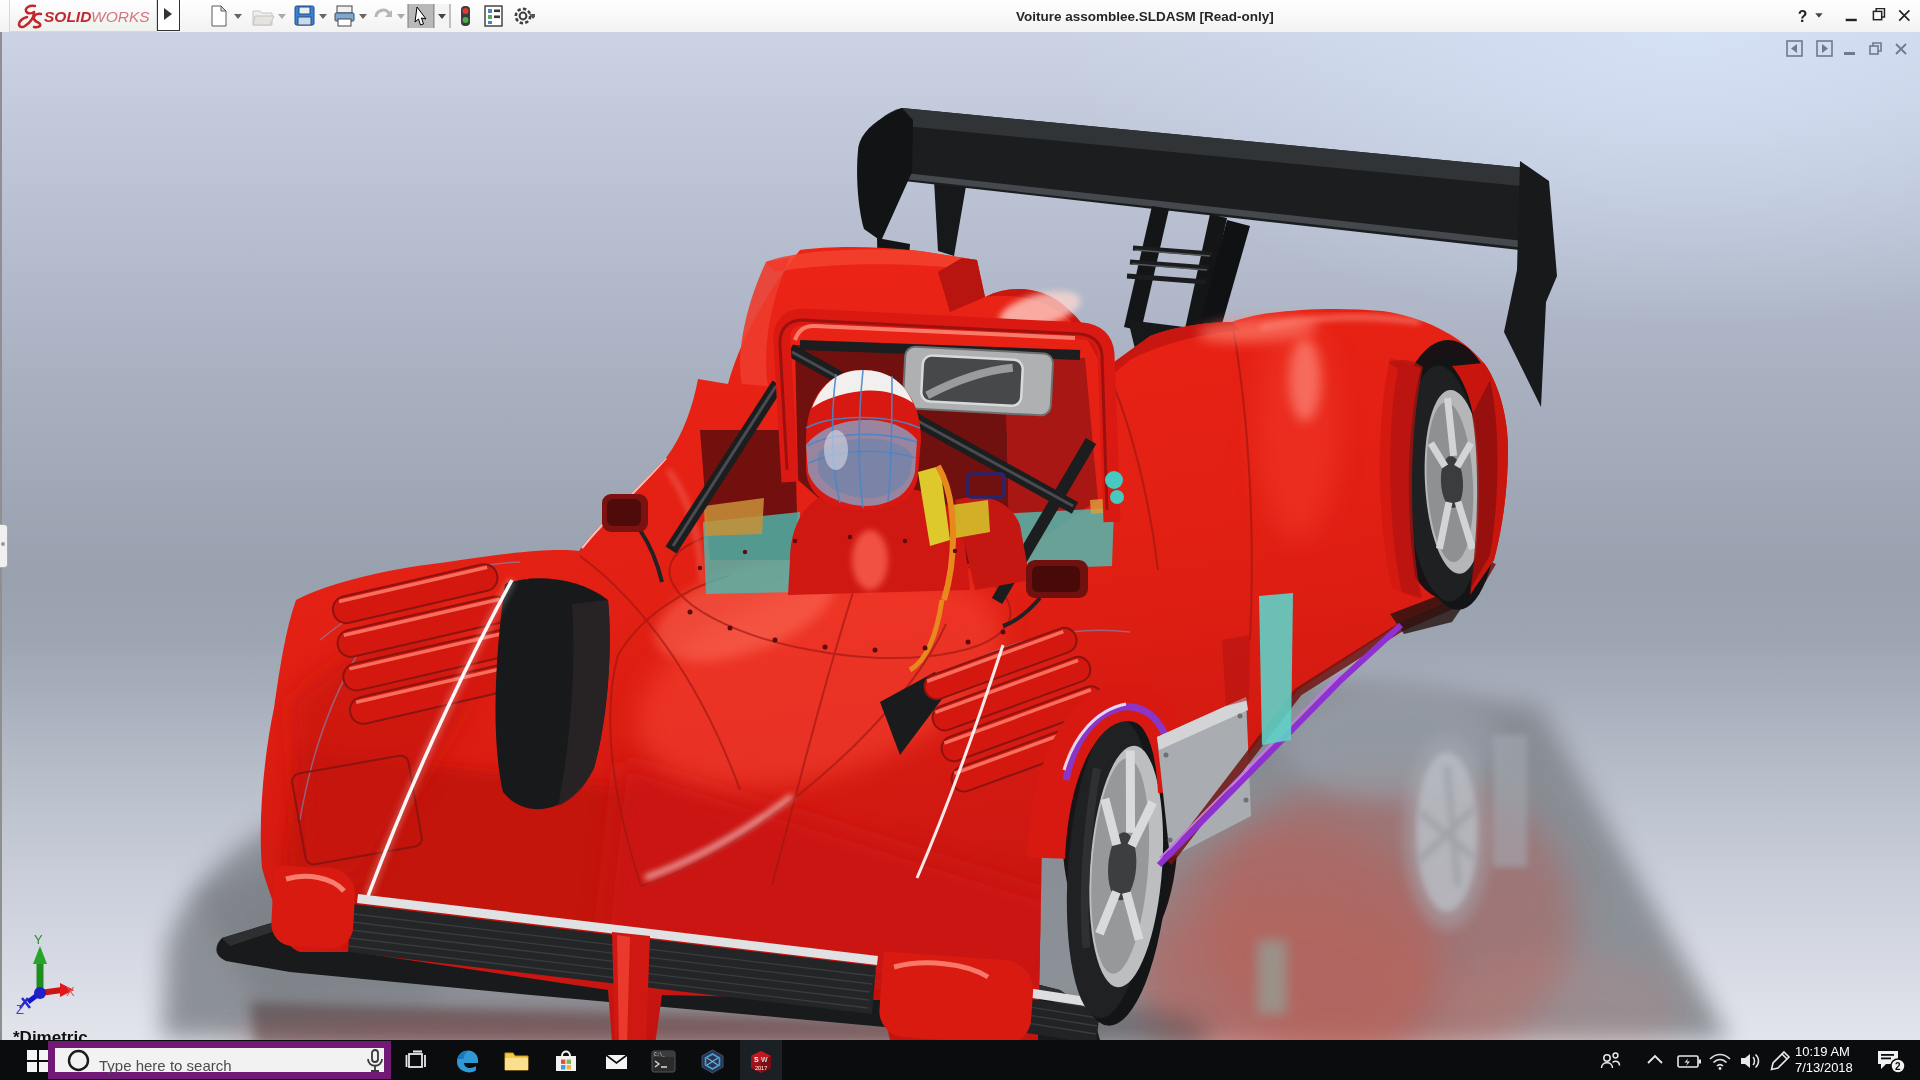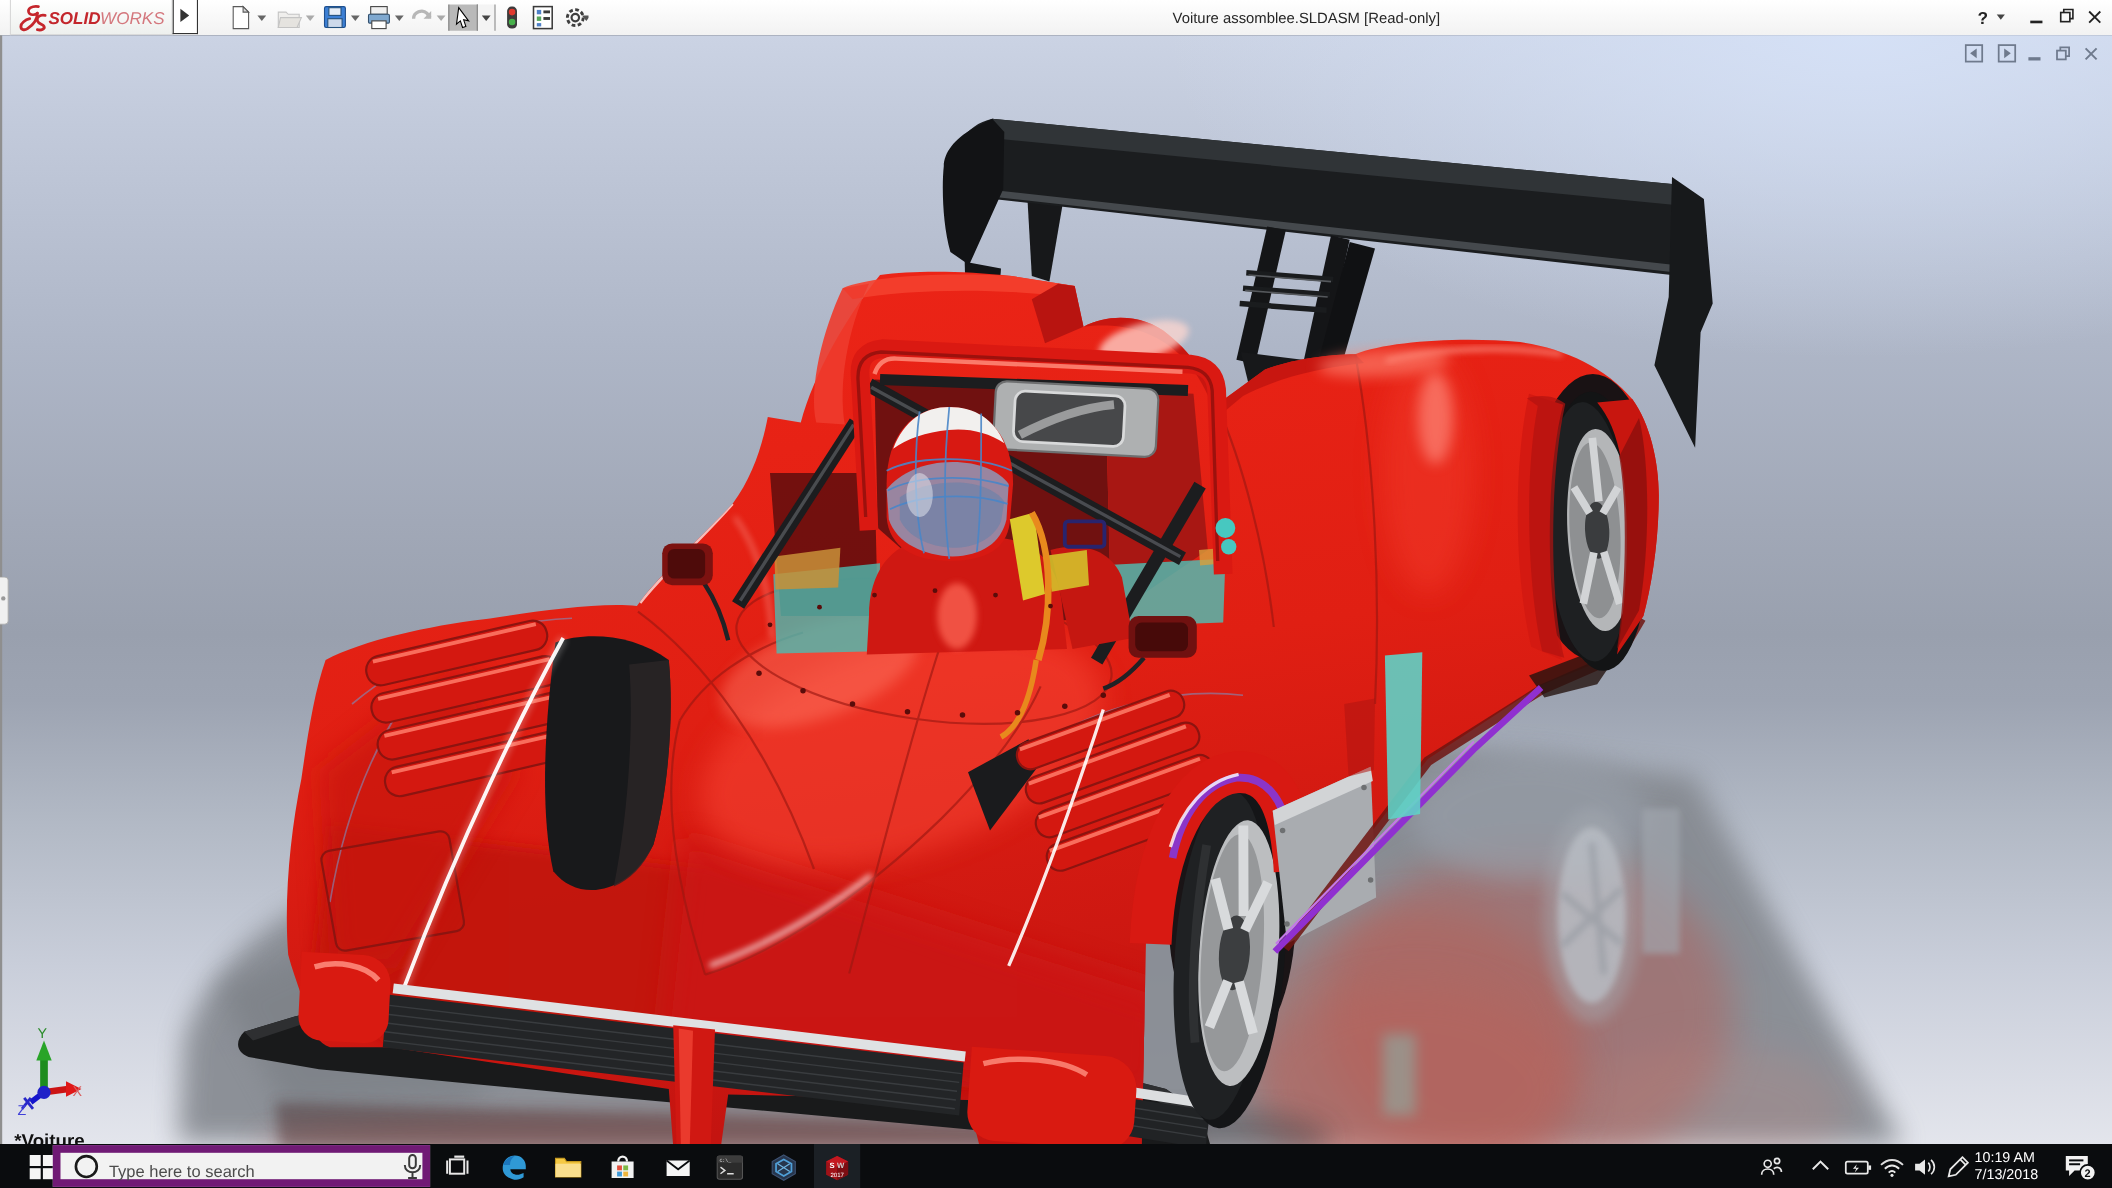--- a/index.html
+++ b/index.html
@@ -1,20 +1,20 @@
 <!DOCTYPE html>
 <html><head>
 <meta charset="utf-8">
 <style>
   html,body{margin:0;padding:0;width:1920px;height:1080px;overflow:hidden;background:#000;font-family:"Liberation Sans",sans-serif;}
   #titlebar{position:absolute;left:0;top:0;width:1920px;height:32px;background:linear-gradient(#ffffff,#f2f2f2);}
   #logo{position:absolute;left:9px;top:0;width:146px;height:31px;background:linear-gradient(#ffffff,#eef0ee);border:1px solid #d8d8d8;border-top:none;}
   #flyout{position:absolute;left:157px;top:0;width:21px;height:30px;background:#fff;border:1px solid #333;border-top:none;}
   #flyout svg{margin:7px 0 0 5px;}
-  #title{position:absolute;left:1066px;top:9px;font-size:13.5px;color:#262626;}
+  #title{position:absolute;left:1016px;top:9px;font-size:13.5px;color:#262626;font-weight:bold;}
   .tbtn{position:absolute;top:4px;height:24px;}
   #viewport{position:absolute;left:0;top:32px;width:1920px;height:1008px;
     background:linear-gradient(180deg,#cbd3e4 0%,#c2cadb 8%,#aeb6c7 28%,#a1a8b7 44%,#99a0ae 54%,#9da4b2 60%,#b2b9c5 71%,#c9cedA 84%,#e3e5ec 100%);
     box-sizing:border-box;}
   #vpglow{position:absolute;left:0;top:0;width:100%;height:100%;
     background:radial-gradient(ellipse 900px 420px at 88% 0%, rgba(214,226,248,0.9), rgba(214,226,248,0) 70%);}
   #dimetric{position:absolute;left:13px;top:996px;font-size:17px;color:#111;font-weight:bold;}
   #taskbar{position:absolute;left:0;top:1040px;width:1920px;height:40px;background:#0a0c0e;}
   #search{position:absolute;left:48px;top:1041px;width:343px;height:38px;background:#f2f2f2;border:7px solid #701a75;box-sizing:border-box;}
   #search span{position:absolute;left:44px;top:9px;font-size:15px;color:#4c4c4c;}
@@ -481,21 +481,21 @@
     <path d="M87 6 v-3 h8 v8 h-3"></path>
   </g>
   <g stroke="#6f7a8d" stroke-width="1.8">
     <path d="M110 4 l10 10 M120 4 l-10 10"></path>
   </g>
 </svg>
 
 <div style="position:absolute;left:0;top:492px;width:7px;height:42px;background:#f0f0f0;border:1px solid #aaa;border-left:none;border-radius:0 4px 4px 0;">
   <div style="width:4px;height:4px;border-radius:50%;background:#999;margin:17px 0 0 1px;"></div>
 </div>
-<div id="dimetric">*Voiture</div>
+<div id="dimetric">*Dimetric</div>
 </div>
 
 <div id="taskbar"></div>
 <svg style="position:absolute;left:25px;top:1048px" width="26" height="26" viewBox="0 0 26 26">
   <g fill="#f5f5f5">
     <rect x="2" y="2" width="10" height="10"></rect>
       <rect x="14" y="2" width="10" height="10"></rect>
     <rect x="2" y="14" width="10" height="10"></rect>
       <rect x="14" y="14" width="10" height="10"></rect>
   </g>

